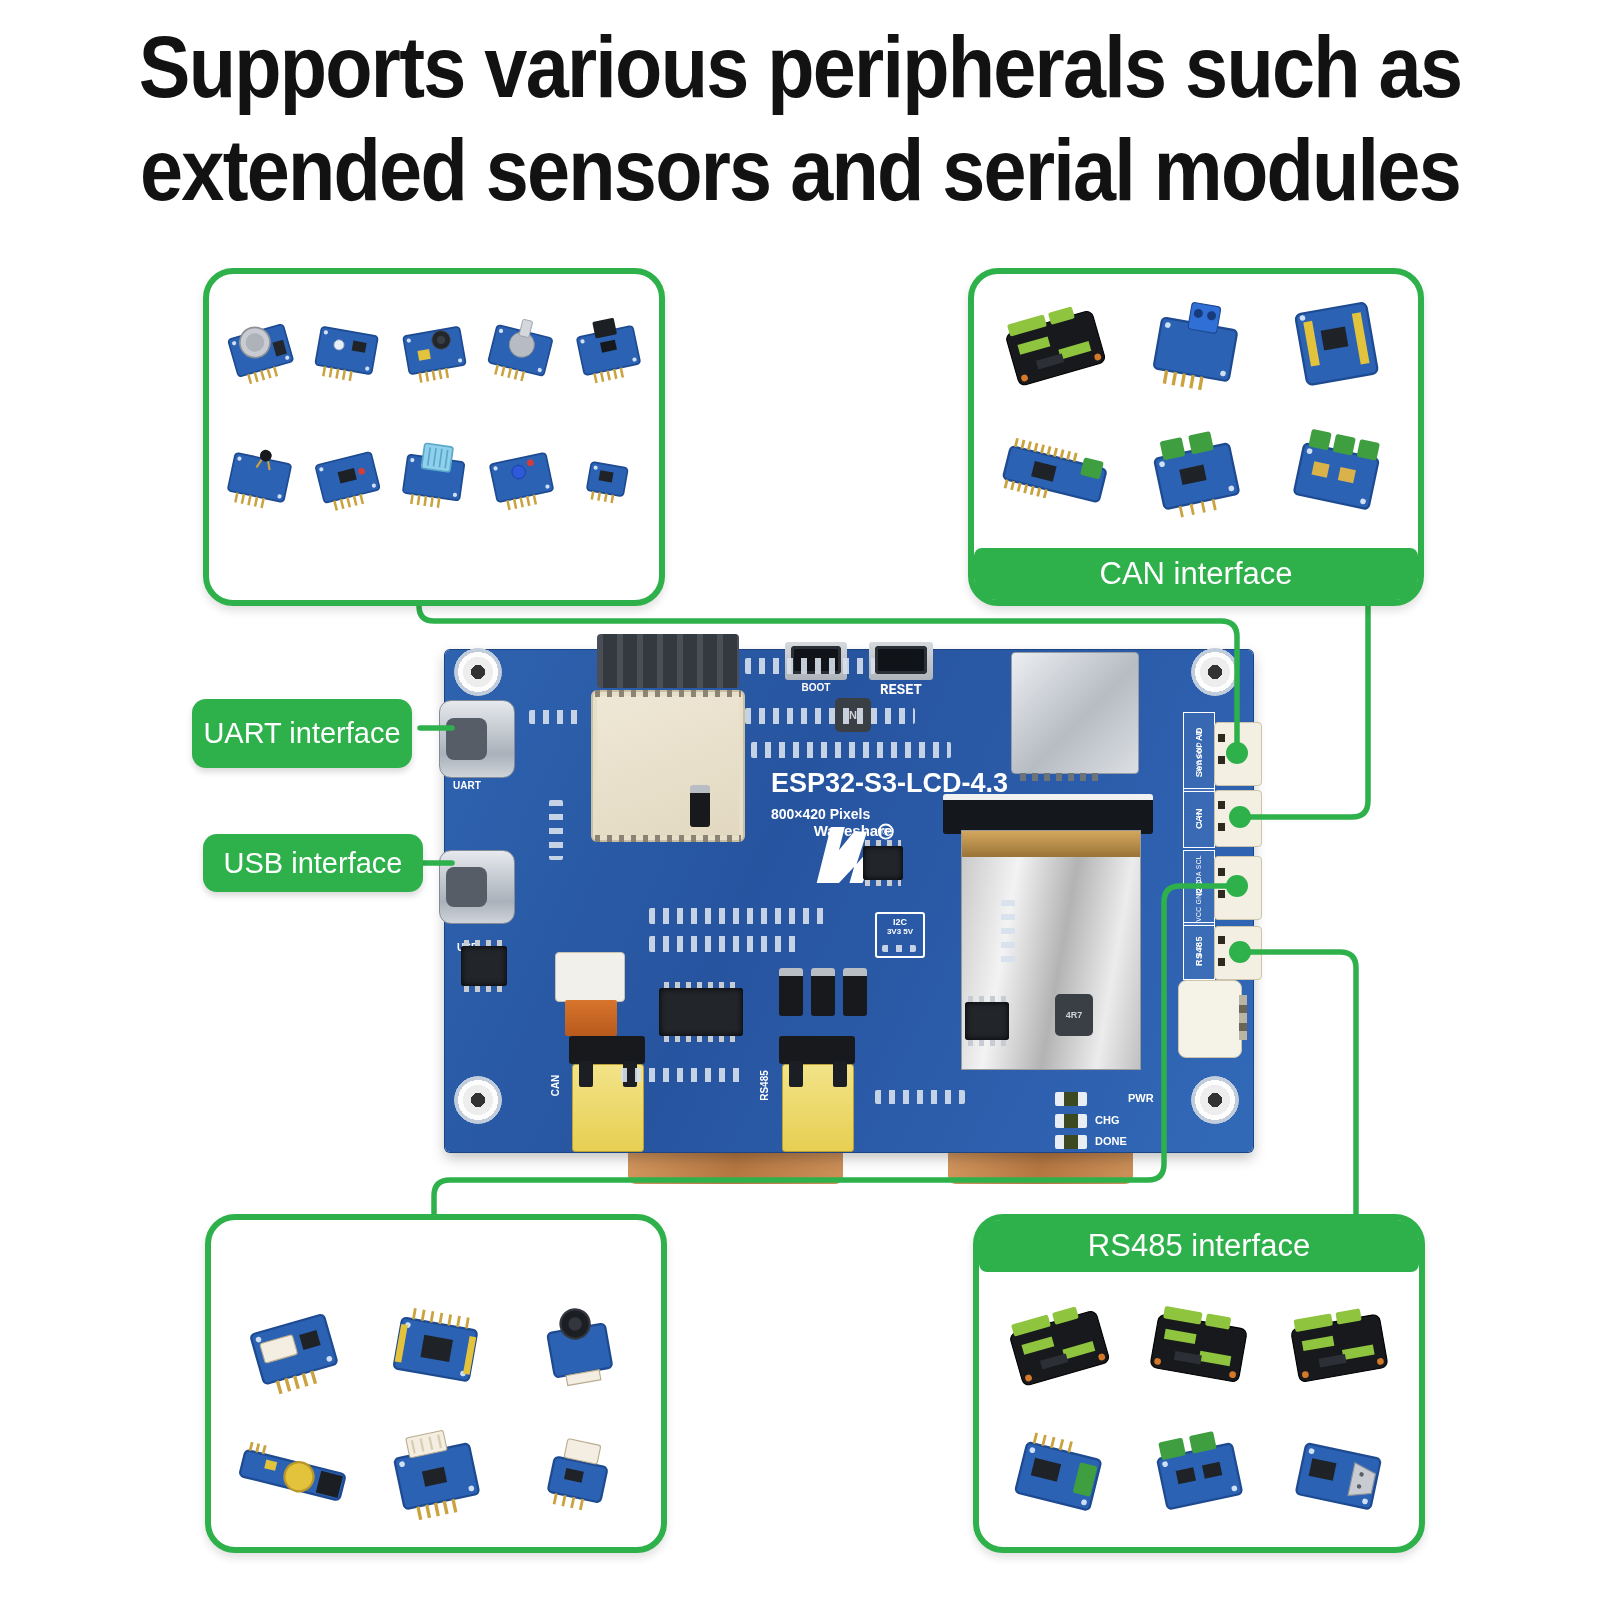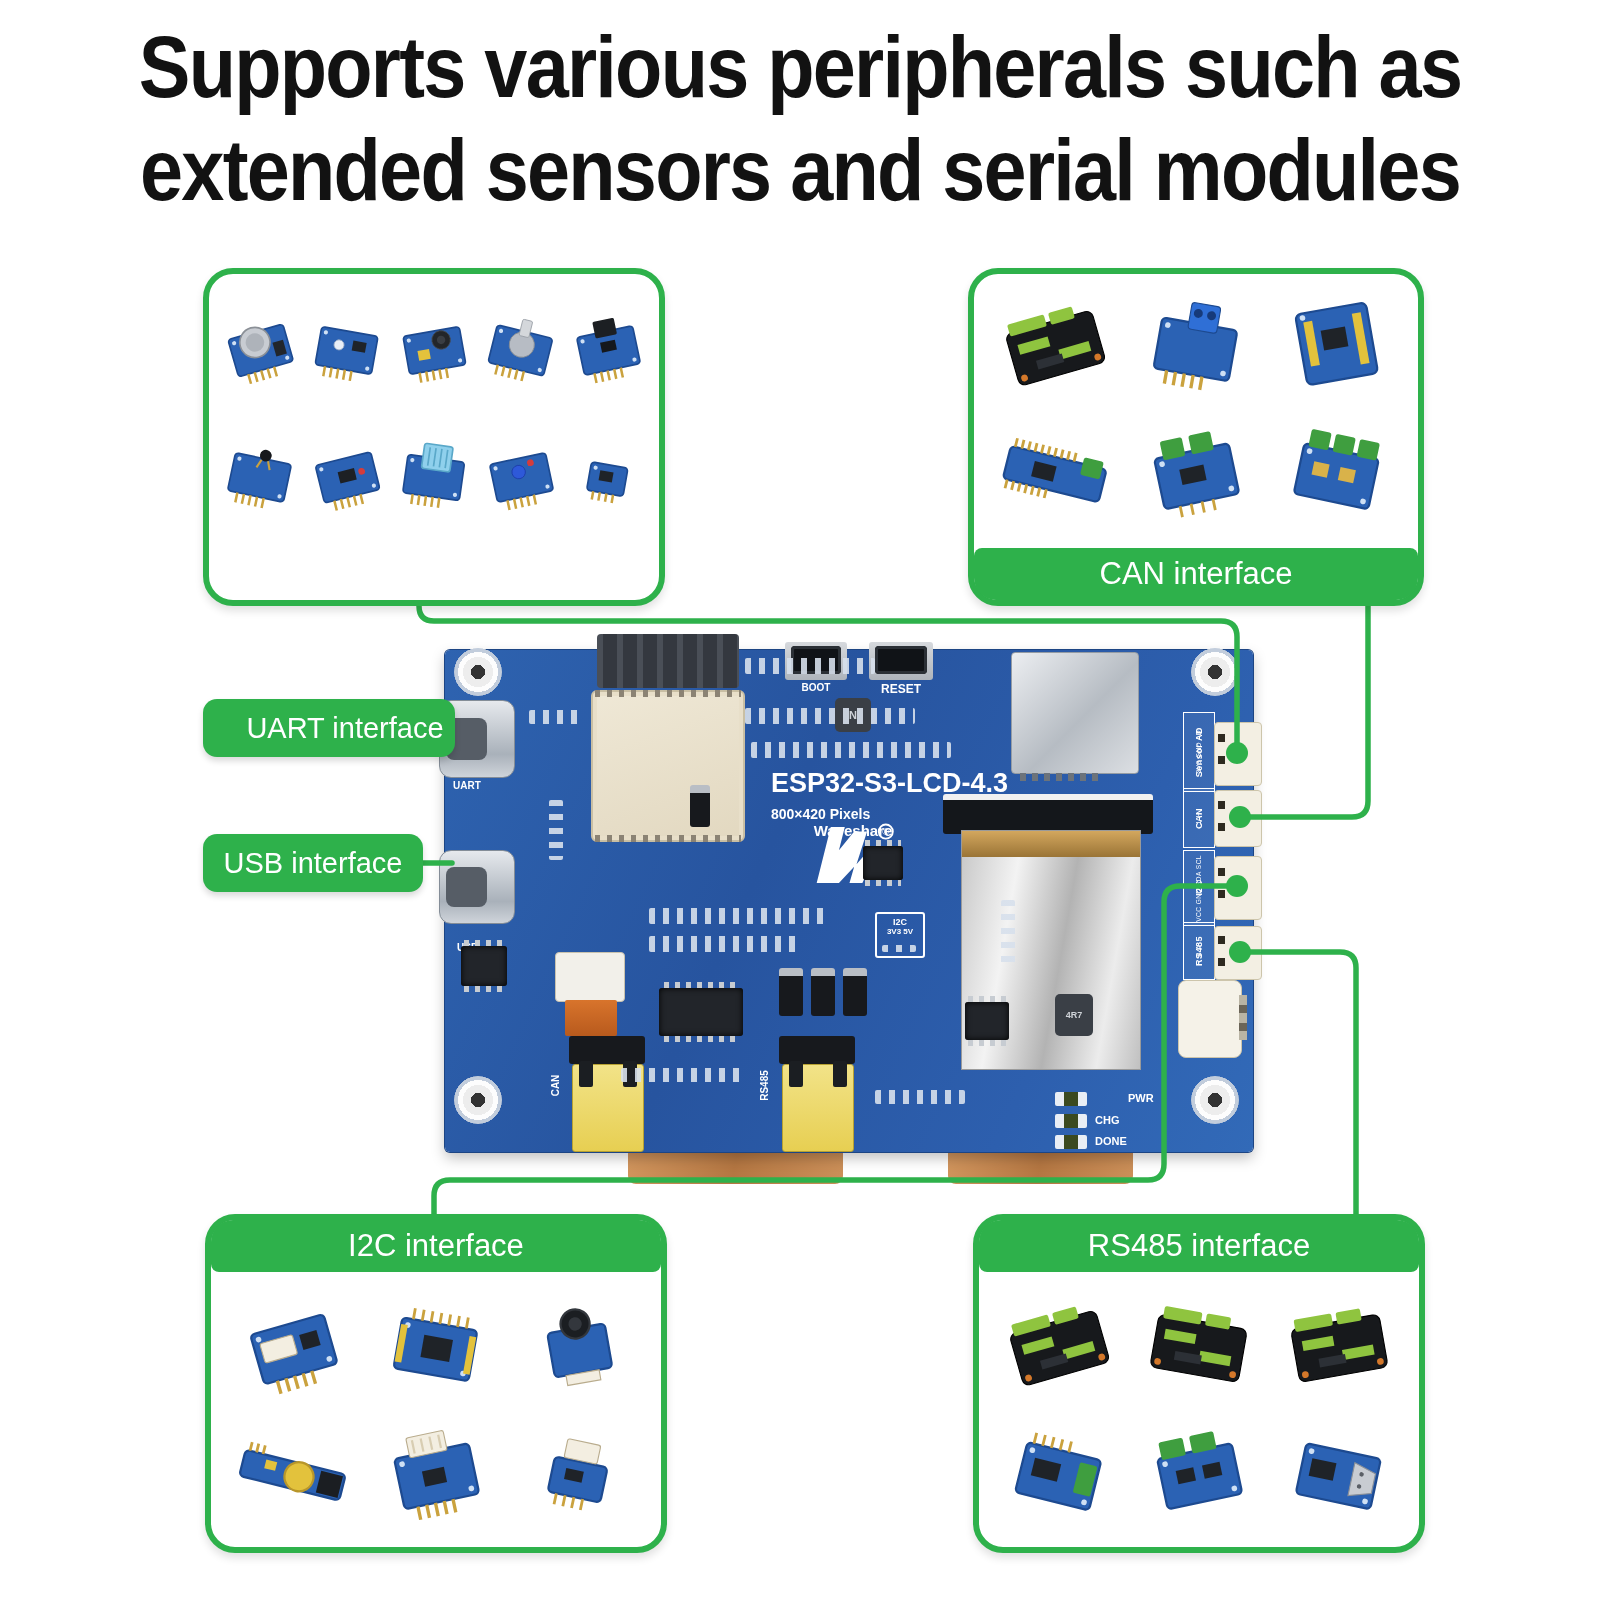--- a/index.html
+++ b/index.html
@@ -258,21 +258,20 @@
             <rect x="42" y="16" width="18" height="16" rx="2" fill="#3f9e3f"></rect>
             <rect x="64" y="16" width="18" height="16" rx="2" fill="#3f9e3f"></rect>
             <rect x="28" y="44" width="14" height="12" fill="#d9b24a"></rect>
             <rect x="52" y="44" width="14" height="12" fill="#d9b24a"></rect>
           </svg></div>
       </div>
     <div class="bar bottom">CAN interface</div>
   </div>
 
   <div class="callout" style="left:205px;top:1214px;width:450px;height:327px;">
-    <div class="bar top">I2C interface</div>
     <div class="grid trio-t">
         <div class="module" style="transform: rotate(-16deg);"><svg viewBox="0 0 100 100">
             <rect x="16" y="30" width="68" height="46" rx="4" fill="#2b62b4" stroke="#1d4a90" stroke-width="2"></rect>
             <circle cx="22" cy="36" r="2.5" fill="#cfe0f4"></circle>
             <circle cx="78" cy="70" r="2.5" fill="#cfe0f4"></circle>
             <path d="M28 76 v12 M36 76 v12 M44 76 v12 M52 76 v12 M60 76 v12" stroke="#caa23e" stroke-width="3"></path>
             <rect x="22" y="40" width="30" height="18" rx="2" fill="#f3eee1" stroke="#b9ac8d"></rect>
             <rect x="58" y="42" width="16" height="14" fill="#1f2328"></rect>
           </svg></div>
         <div class="module" style="transform: rotate(10deg);"><svg viewBox="0 0 100 100">
@@ -370,39 +369,39 @@
             <circle cx="22" cy="36" r="2.5" fill="#cfe0f4"></circle>
             <circle cx="78" cy="70" r="2.5" fill="#cfe0f4"></circle>
             <path d="M62 38 l20 6 v18 l-20 6 z" fill="#c8ccd2" stroke="#8b9097"></path>
             <circle cx="70" cy="47" r="2" fill="#5a5f66"></circle>
             <circle cx="70" cy="58" r="2" fill="#5a5f66"></circle>
             <rect x="24" y="42" width="22" height="16" fill="#1f2328"></rect>
           </svg></div>
       </div>
   </div>
 
-  <div class="pill" style="left:203px;top:699px;width:220px;height:58px;padding-left:32px;">UART interface</div>
+  <div class="pill" style="left:192px;top:699px;width:220px;height:69px;">UART interface</div>
   <div class="pill" style="left:203px;top:834px;width:220px;height:58px;">USB interface</div>
 
   <div class="board">
 
     <div class="hole" style="left:9px;top:-2px;"></div>
     <div class="hole" style="left:746px;top:-2px;"></div>
     <div class="hole" style="left:9px;top:426px;"></div>
     <div class="hole" style="left:746px;top:426px;"></div>
 
     <div class="antenna" style="left:152px;top:-16px;width:142px;height:54px;"></div>
     <div class="shield" style="left:146px;top:40px;width:150px;height:148px;"></div>
 
     <div class="tactbase" style="left:340px;top:-8px;width:62px;height:38px;"></div>
     <div class="tact" style="left:346px;top:-4px;width:50px;height:28px;"></div>
     <div class="silk" style="left:340px;top:32px;width:62px;text-align:center;font-size:10px;">BOOT</div>
     <div class="tactbase" style="left:424px;top:-8px;width:64px;height:38px;"></div>
     <div class="tact" style="left:430px;top:-4px;width:52px;height:28px;"></div>
-    <div class="silk" style="left:424px;top:32px;width:64px;text-align:center;font-size:12px;">RESET</div>
+    <div class="silk" style="left:424px;top:32px;width:64px;text-align:center;font-size:14px;font-family:Liberation Mono, monospace;">RESET</div>
 
     <div class="ind" style="left:390px;top:48px;width:36px;height:34px;font-size:11px;">N</div>
     <div class="sd" style="left:566px;top:2px;width:126px;height:120px;"></div>
 
     <div class="usbc" style="left:-6px;top:50px;width:74px;height:76px;"></div>
     <div class="silk" style="left:8px;top:130px;font-size:10px;">UART</div>
     <div class="usbc" style="left:-6px;top:200px;width:74px;height:72px;"></div>
     <div class="silk" style="left:12px;top:292px;font-size:10px;">USB</div>
 
     <div class="silk" style="left:326px;top:118px;font-size:27px;">ESP32-S3-LCD-4.3</div>

